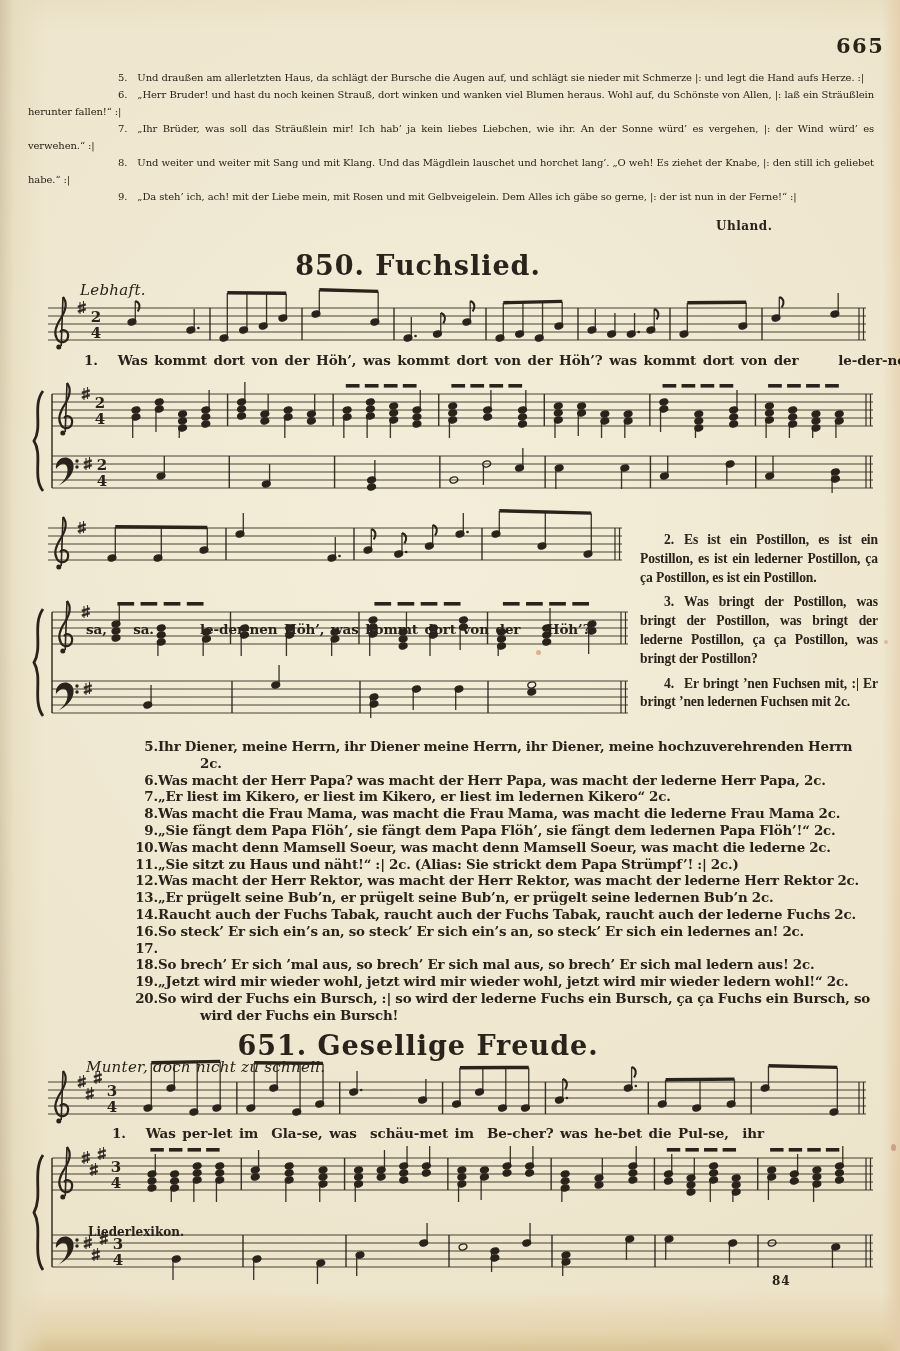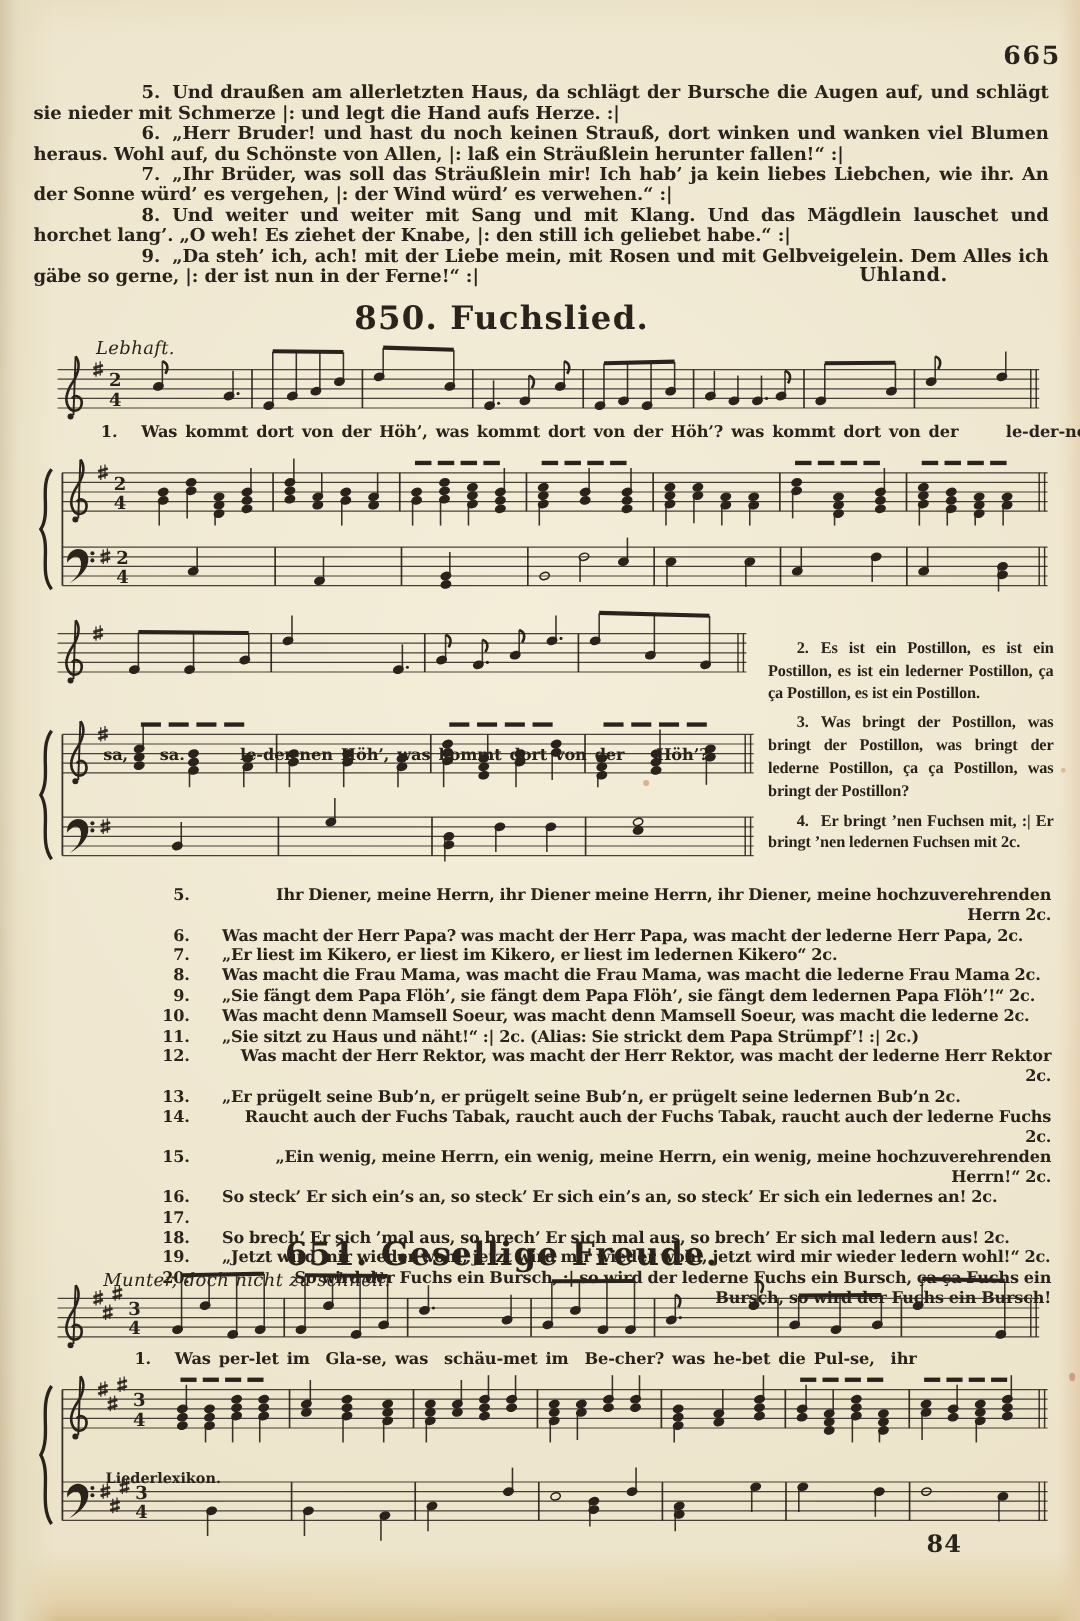--- a/index.html
+++ b/index.html
@@ -7,36 +7,36 @@
     font-family:"DejaVu Serif","Liberation Serif",serif;color:#29231b;
     background:
       radial-gradient(ellipse 120% 90% at 48% 40%, rgba(250,246,230,.55), rgba(250,246,230,0) 70%),
       linear-gradient(90deg, #cfc1a0 0px, #e4dabc 14px, rgba(236,227,203,0) 46px),
       linear-gradient(270deg, #e3cdaa 0px, rgba(236,227,203,0) 18px),
       linear-gradient(0deg, #d8c294 0px, #e4d3ab 18px, rgba(236,227,203,0) 60px),
       linear-gradient(180deg, #e7ddc0 0px, rgba(236,227,203,0) 30px),
       #ece3ca;}
   .abs{position:absolute;}
   .pagenum{font-size:21px;font-weight:bold;letter-spacing:1.5px;}
-  .introblock{width:846px;text-align:justify;font-weight:bold;font-size:15px;line-height:17px;
+  .introblock{width:846px;text-align:justify;font-weight:normal;font-size:10px;line-height:17px;
     letter-spacing:-.1px;}
   .introblock p{margin:0;text-indent:90px;}
   .vnum-inline{padding-right:10px;}
-  .attrib{font-size:16px;font-weight:bold;letter-spacing:.5px;}
+  .attrib{font-size:12px;font-weight:bold;letter-spacing:.5px;}
   .songtitle{width:836px;text-align:center;font-size:27px;font-weight:bold;letter-spacing:1px;}
   .tempo{font-style:italic;font-size:15px;letter-spacing:.3px;}
   .lyric{font-weight:bold;font-size:13.5px;white-space:pre;word-spacing:2px;letter-spacing:-.1px;}
   .sidecol{width:238px;text-align:justify;font-weight:bold;font-size:13.6px;line-height:18.8px;letter-spacing:-.1px;font-family:Liberation Serif, serif;}
   .sidecol p{margin:0 0 6px 0;text-indent:24px;}
   .vlist{width:848px;font-weight:bold;font-size:13.4px;line-height:16.8px;letter-spacing:-.15px;word-spacing:-.4px;}
   .vrow{display:flex;}
   .vrow .vnum{flex:none;width:130px;text-align:right;}
-  .vrow .vtxt{margin-left:27px;padding-left:42px;text-indent:-42px;text-align:right;}
+  .vrow .vtxt{padding-left:42px;text-indent:-42px;}
   .footer-left{font-size:12px;font-weight:bold;}
-  .footer-right{font-size:20px;font-weight:bold;letter-spacing:1px;}
+  .footer-right{font-size:12px;font-weight:bold;letter-spacing:1px;}
   svg.music{position:absolute;overflow:visible;}
   .speck{position:absolute;border-radius:50%;}
 </style>
 </head>
 <body>
 
 <div class="page">
 
   <div class="abs pagenum" style="left:836px;top:33px;">665</div>
 
@@ -535,24 +535,20 @@
         <span class="vnum">12.</span>
         <span class="vtxt">Was macht der Herr Rektor, was macht der Herr Rektor, was macht der lederne Herr Rektor 2c.</span>
       </div>
     <div class="vrow">
         <span class="vnum">13.</span>
         <span class="vtxt">„Er prügelt seine Bub’n, er prügelt seine Bub’n, er prügelt seine ledernen Bub’n 2c.</span>
       </div>
     <div class="vrow">
         <span class="vnum">14.</span>
         <span class="vtxt">Raucht auch der Fuchs Tabak, raucht auch der Fuchs Tabak, raucht auch der lederne Fuchs 2c.</span>
-      </div>
-    <div class="vrow">
-        <span class="vnum">15.</span>
-        <span class="vtxt">„Ein wenig, meine Herrn, ein wenig, meine Herrn, ein wenig, meine hochzuverehrenden Herrn!“ 2c.</span>
       </div>
     <div class="vrow">
         <span class="vnum">16.</span>
         <span class="vtxt">So steck’ Er sich ein’s an, so steck’ Er sich ein’s an, so steck’ Er sich ein ledernes an! 2c.</span>
       </div>
     <div class="vrow">
         <span class="vnum">17.</span>
       </div>
     <div class="vrow">
         <span class="vnum">18.</span>

